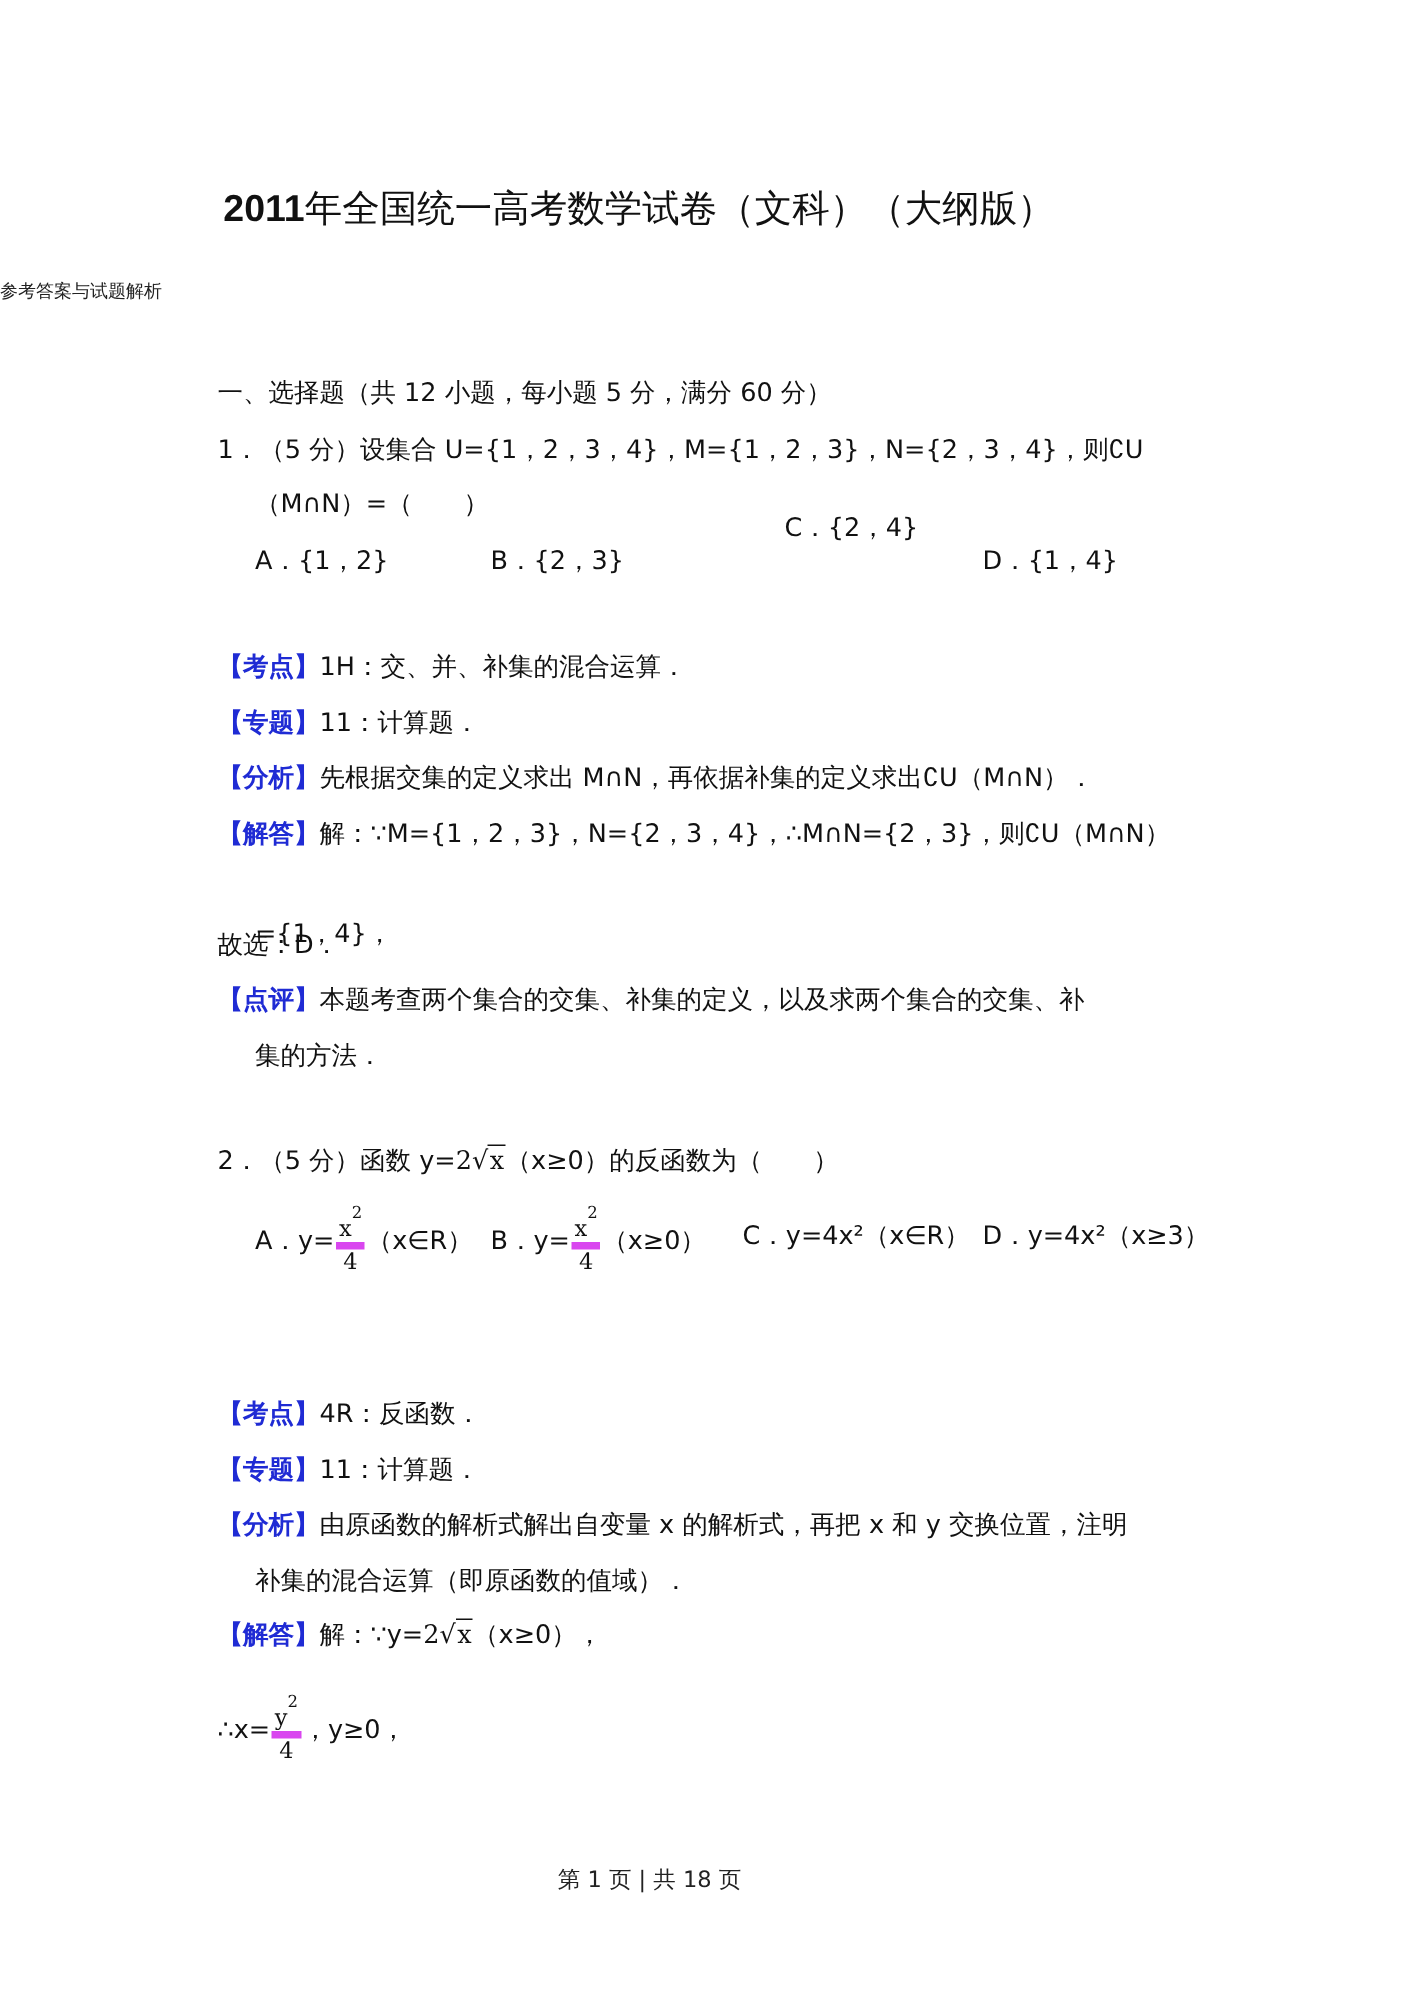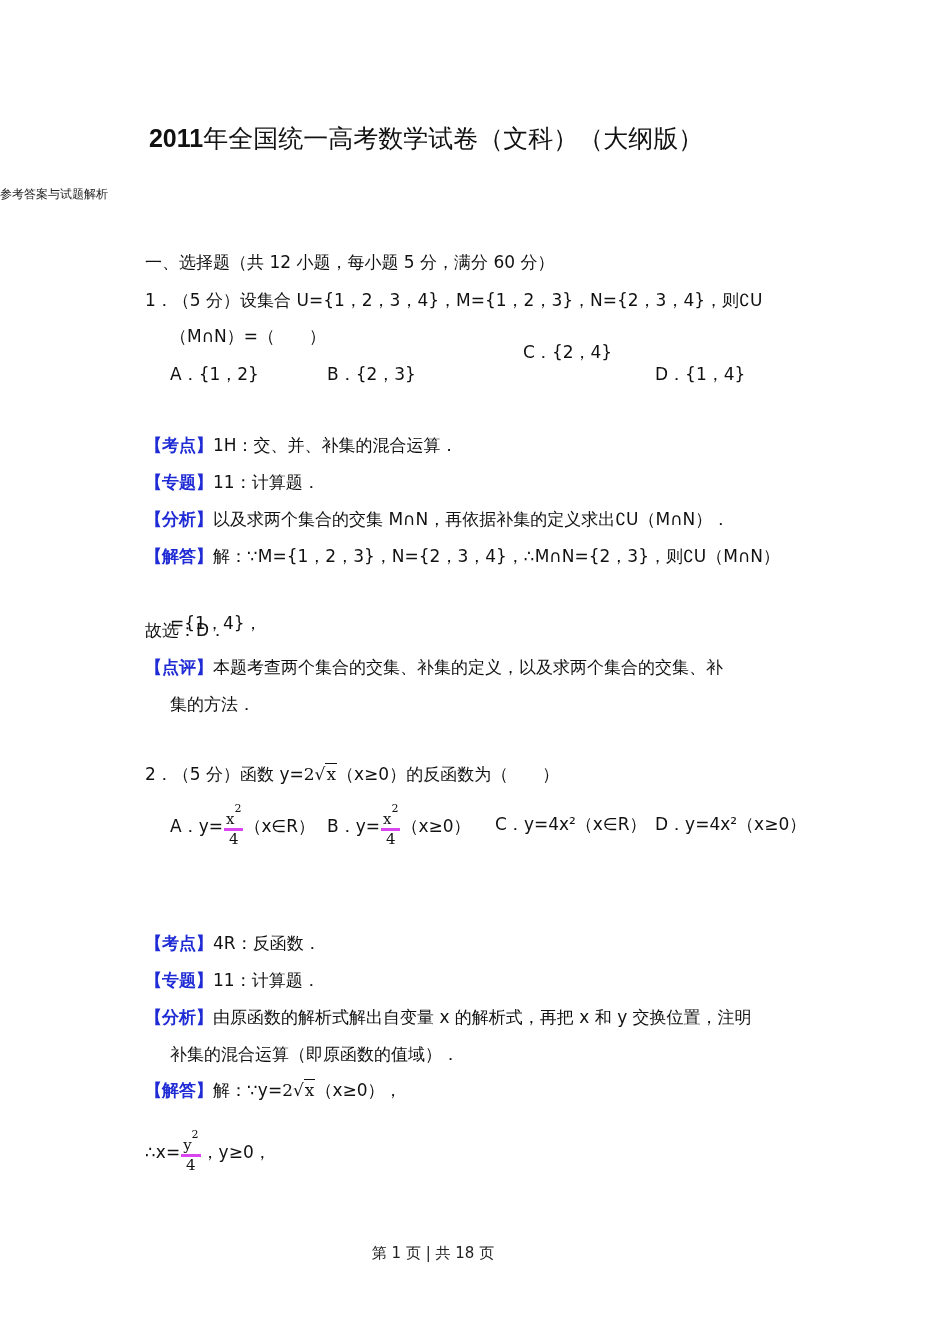--- a/index.html
+++ b/index.html
@@ -5,21 +5,21 @@
   html, body { margin:0; padding:0; background:#ffffff; }
   body { width:950px; height:1344px; position:relative; overflow:hidden;
          font-family:"DejaVu Sans", "Liberation Sans", sans-serif; color:#111; }
   .abs { position:absolute; white-space:nowrap; }
   .title { top:122px; left:0; width:852px; text-align:center; font-size:25px; color:#111; }
   .title b { font-family:"Liberation Sans", sans-serif; font-weight:bold; }
   .subtitle { top:186px; left:0; width:950px; font-size:12px; color:#222; }
   .line { font-size:17px; line-height:24px; }
   .tag { color:#1f2bd4;font-weight:bold; }
   .frac { display:inline-block; vertical-align:middle; text-align:center; font-family:"DejaVu Serif", serif; font-size:15px; line-height:17px; margin:0 1px; }
-  .frac .num { display:block; border-bottom:3px solid #d946ef; padding:0 2px; position:relative; }
+  .frac .num { display:block; border-bottom:5px solid #d946ef; padding:0 2px; position:relative; }
   .frac .num sup { font-size:11px; position:relative; top:-6px; }
   .frac .den { display:block; }
   .sqrt { font-family:"DejaVu Serif", serif; }
   .sqrt .rad { border-top:1px solid #111; padding:0 1px; }
   .footer { top:1244px; left:0; width:866px; text-align:center; font-size:15px; color:#222; }
 </style>
 </head>
 <body>
 
 <div class="abs title"><b>2011</b><span>年全国统一高考数学试卷（文科）（大纲版）</span></div>
@@ -31,39 +31,39 @@
   <span>1．</span><span>（5 分）设集合 U={1，2，3，4}，M={1，2，3}，N={2，3，4}，则∁U</span>
 </div>
 <div class="abs line" style="top:324px;left:170px;">（M∩N）=（　　）</div>
 <div class="abs line" style="top:362px;left:170px;"><span>A．</span><span>{1，2}</span></div>
 <div class="abs line" style="top:362px;left:327px;"><span>B．</span><span>{2，3}</span></div>
 <div class="abs line" style="top:340px;left:495px;margin-left:28px;"><span>C．</span><span>{2，4}</span></div>
 <div class="abs line" style="top:362px;left:655px;"><span>D．</span><span>{1，4}</span></div>
 
 <div class="abs line" style="top:433px;left:145px;"><span class="tag">【考点】</span><span>1H：交、并、补集的混合运算．</span></div>
 <div class="abs line" style="top:470px;left:145px;"><span class="tag">【专题】</span><span>11：计算题．</span></div>
-<div class="abs line" style="top:507px;left:145px;"><span class="tag">【分析】</span><span>以及求两个集合的交集 M∩N，再依据补集的定义求出∁U（M∩N）．</span></div>
+<div class="abs line" style="top:507px;left:145px;"><span class="tag">【分析】</span><span>先根据交集的定义求出 M∩N，再依据补集的定义求出∁U（M∩N）．</span></div>
 <div class="abs line" style="top:544px;left:145px;"><span class="tag">【解答】</span><span>解：∵M={1，2，3}，N={2，3，4}，∴M∩N={2，3}，则∁U（M∩N）</span></div>
 <div class="abs line" style="top:581px;left:170px;margin-top:30px;">={1，4}，</div>
 <div class="abs line" style="top:618px;left:145px;">故选：D．</div>
 <div class="abs line" style="top:655px;left:145px;"><span class="tag">【点评】</span><span>本题考查两个集合的交集、补集的定义，以及求两个集合的交集、补</span></div>
 <div class="abs line" style="top:692px;left:170px;">集的方法．</div>
 
 <div class="abs line" style="top:762px;left:145px;">
   <span>2．</span><span>（5 分）函数 y=</span><span class="sqrt"><span>2</span>√<span class="rad">x</span></span><span>（x≥0）的反函数为（　　）</span>
 </div>
 
 <div class="abs line" style="top:806px;left:170px;">
   <span>A．</span><span>y=</span><span class="frac"><span class="num"><span>x</span><sup>2</sup></span><span class="den">4</span></span><span>（x∈R）</span>
 </div>
 <div class="abs line" style="top:806px;left:327px;">
   <span>B．</span><span>y=</span><span class="frac"><span class="num"><span>x</span><sup>2</sup></span><span class="den">4</span></span><span>（x≥0）</span>
 </div>
 <div class="abs line" style="top:812px;left:495px;"><span>C．</span><span>y=4x²（x∈R）</span></div>
-<div class="abs line" style="top:812px;left:655px;"><span>D．</span><span>y=4x²（x≥0）</span></div>
+<div class="abs line" style="top:812px;left:655px;"><span>D．</span><span>y=4x²（x≥3）</span></div>
 
 <div class="abs line" style="top:931px;left:145px;"><span class="tag">【考点】</span><span>4R：反函数．</span></div>
 <div class="abs line" style="top:968px;left:145px;"><span class="tag">【专题】</span><span>11：计算题．</span></div>
 <div class="abs line" style="top:1005px;left:145px;"><span class="tag">【分析】</span><span>由原函数的解析式解出自变量 x 的解析式，再把 x 和 y 交换位置，注明</span></div>
 <div class="abs line" style="top:1042px;left:170px;">补集的混合运算（即原函数的值域）．</div>
 <div class="abs line" style="top:1078px;left:145px;">
   <span class="tag">【解答】</span><span>解：∵y=</span><span class="sqrt"><span>2</span>√<span class="rad">x</span></span><span>（x≥0），</span>
 </div>
 <div class="abs line" style="top:1132px;left:145px;">
   <span>∴x=</span><span class="frac"><span class="num"><span>y</span><sup>2</sup></span><span class="den">4</span></span><span>，y≥0，</span>

